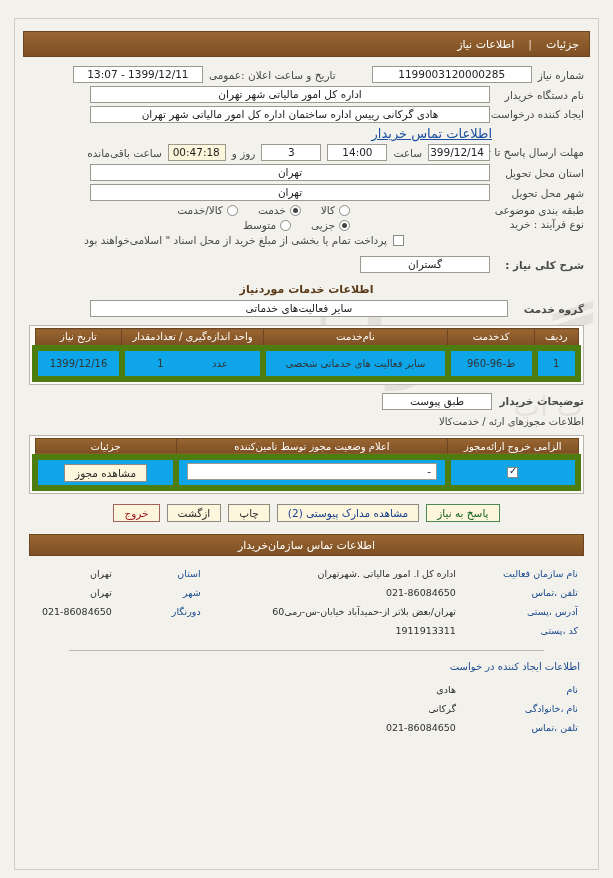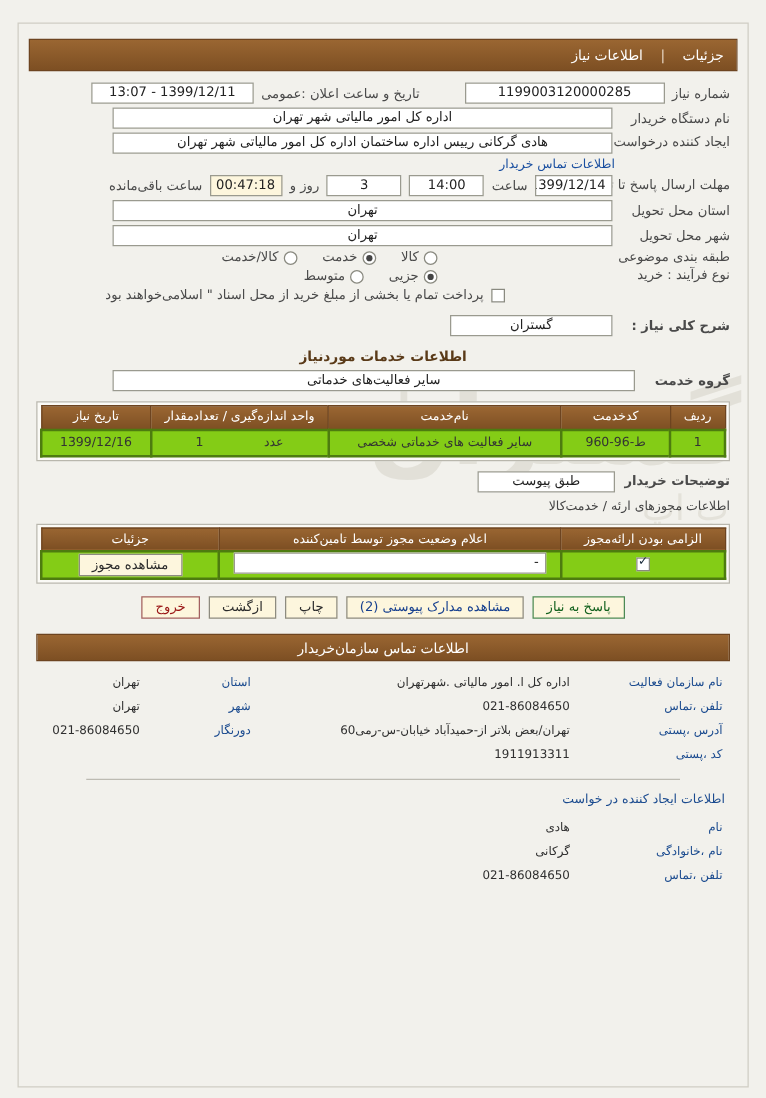--- a/index.html
+++ b/index.html
@@ -83,21 +83,22 @@
     font-size: 10.5px;
     padding: 0 5px;
     color: #222;
     text-align: center;
     white-space: nowrap;
     overflow: hidden;
   }
   .fld.tan { background: #fdf6dd; }
   .link {
     color: #1a4fa0;
-    font-size: 10px;
+    font-size: 13px;
+    text-decoration: underline;
     cursor: pointer;
     white-space: nowrap;
   }
 
   .body-pad { padding: 6px 14px 0 14px; position: relative; z-index: 2; }
 
   .radio {
     width: 11px; height: 11px;
     border: 1px solid #8a8a80;
     border-radius: 50%;
@@ -148,23 +149,23 @@
   table.grid th {
     background: #8a5a2b;
     background: linear-gradient(#9a6632, #7d4f23);
     color: #fff;
     border: 1px solid #6d4420;
     font-weight: normal;
     height: 19px;
     padding: 0 6px;
   }
   table.grid td {
-    border: 2px solid #4d7c0f;
-    background: #84cc16;
-    height: 21px;
+    border: 6px solid #4d7c0f;
+    background: #0ea5e9;
+    height: 31px;
     text-align: center;
     color: #333;
     padding: 0 4px;
   }
   .tblwrap {
     border: 1px solid #b9b7ad;
     padding: 2px;
     background: #fbfaf6;
   }
 
@@ -353,21 +354,21 @@
         <span class="lbl bold" style="width:86px">توضیحات خریدار</span>
         <span class="fld" style="width:110px">طبق پیوست</span>
       </div>
 
       <div class="note">اطلاعات مجوزهای ارئه / خدمت‌کالا</div>
 
       <div class="tblwrap" style="margin-top:8px">
         <table class="grid">
           <thead>
             <tr>
-              <th style="width:24%">الزامی بودن ارائه‌مجوز</th>
+              <th style="width:24%">الزامی خروج ارائه‌مجوز</th>
               <th style="width:50%">اعلام وضعیت مجوز توسط تامین‌کننده</th>
               <th style="width:26%">جزئیات</th>
             </tr>
           </thead>
           <tbody>
             <tr>
               <td>
                 <span class="chk on"></span>
               </td>
               <td>

